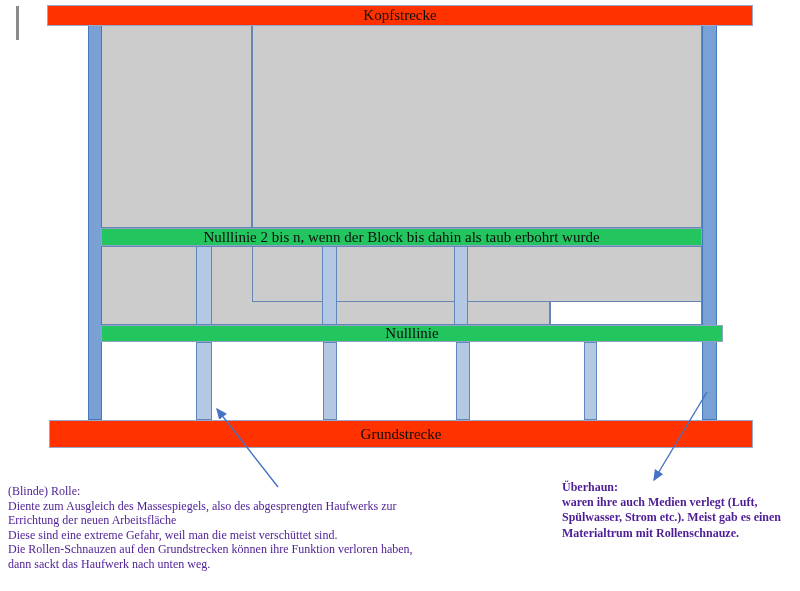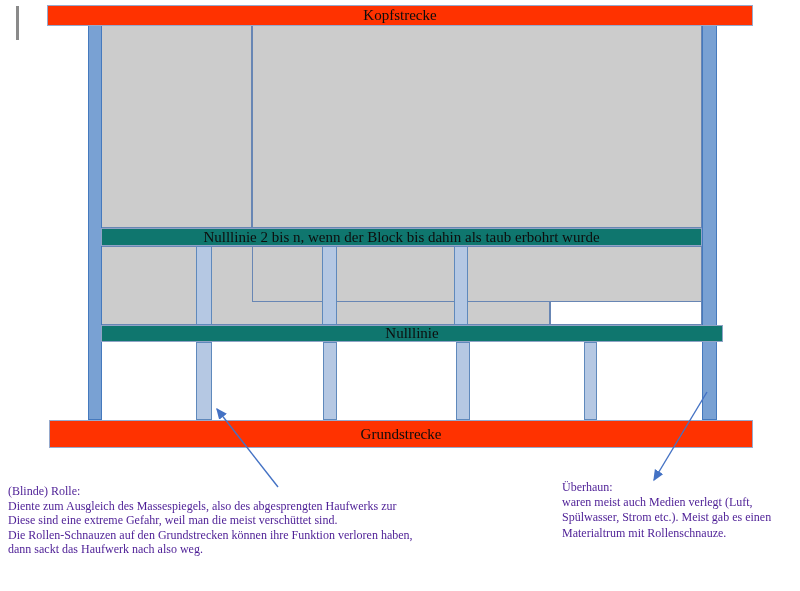--- a/index.html
+++ b/index.html
@@ -9,21 +9,21 @@
   }
   .abs{position:absolute;}
   
   .drift-bar{
     background:#FF3200;border:1.5px solid #96A9CC;box-sizing:border-box;
     display:flex;align-items:center;justify-content:center;
     font-size:15px;color:#0d0d0d;z-index:6;
   }
   
   .null-bar{
-    background:#0f766e;border:1px solid #8FA3C6;box-sizing:border-box;
+    background:#22c55e;border:1px solid #8FA3C6;box-sizing:border-box;
     display:flex;align-items:center;justify-content:center;
     font-size:15px;color:#0d0d0d;z-index:5;
   }
   
   .gblock{background:#CCCCCC;border:1px solid #6886B4;box-sizing:border-box;z-index:1;}
   .wblock{background:#FFFFFF;border:1px solid #6886B4;box-sizing:border-box;z-index:1;}
   
   .main-pillar{background:#79A1D3;border:1px solid #4579BD;box-sizing:border-box;z-index:4;}
   .small-pillar{background:#B5C8E3;border:1px solid #5F89BC;box-sizing:border-box;z-index:3;}
   .divider{background:#6886B4;z-index:2;}
@@ -84,25 +84,26 @@
         <path d="M0,0 L8,3.5 L0,7 z" fill="#4472C4"></path>
       </marker>
     </defs>
     <line x1="278" y1="487" x2="217" y2="409" stroke="#4472C4" stroke-width="1.4" marker-end="url(#ah)"></line>
     <line x1="707" y1="392" x2="654" y2="480" stroke="#4472C4" stroke-width="1.4" marker-end="url(#ah)"></line>
   </svg>
 
   <div id="note-left" class="abs note" style="left:8px;top:484px;width:470px;">
     <div class="line">(Blinde) Rolle:</div>
     <div class="line">Diente zum Ausgleich des Massespiegels, also des abgesprengten Haufwerks zur</div>
+    <div class="line">Errichtung der neuen Arbeitsfläche</div>
     <div class="line">Diese sind eine extreme Gefahr, weil man die meist verschüttet sind.</div>
     <div class="line">Die Rollen-Schnauzen auf den Grundstrecken können ihre Funktion verloren haben,</div>
-    <div class="line">dann sackt das Haufwerk nach also weg.</div>
+    <div class="line">dann sackt das Haufwerk nach unten weg.</div>
   </div>
 
-  <div id="note-right" class="abs note" style="left:562px;top:480px;width:220px;">
+  <div id="note-right" class="abs note" style="left:562px;top:480px;width:220px;font-weight:bold;">
     <div class="line">Überhaun:</div>
-    <div class="line">waren meist auch Medien verlegt (Luft,</div>
+    <div class="line">waren ihre auch Medien verlegt (Luft,</div>
     <div class="line">Spülwasser, Strom etc.). Meist gab es einen</div>
     <div class="line">Materialtrum mit Rollenschnauze.</div>
   </div>
 
 </div>
 
 </body></html>

